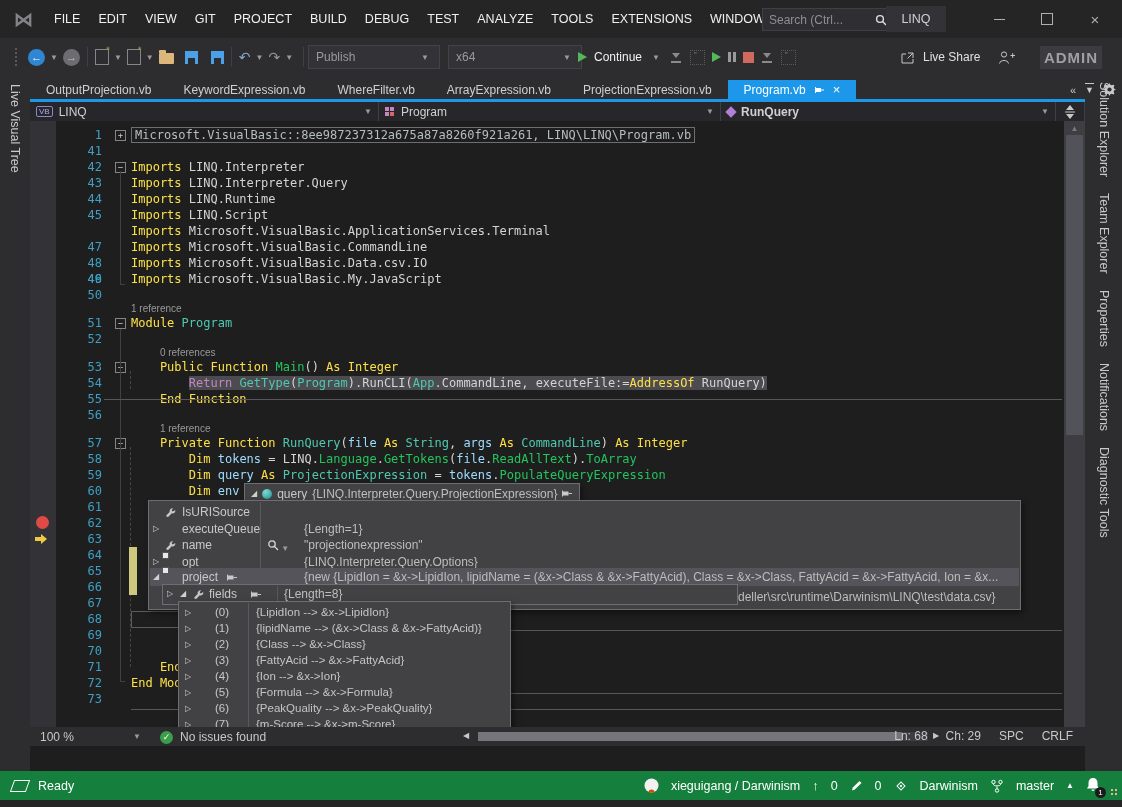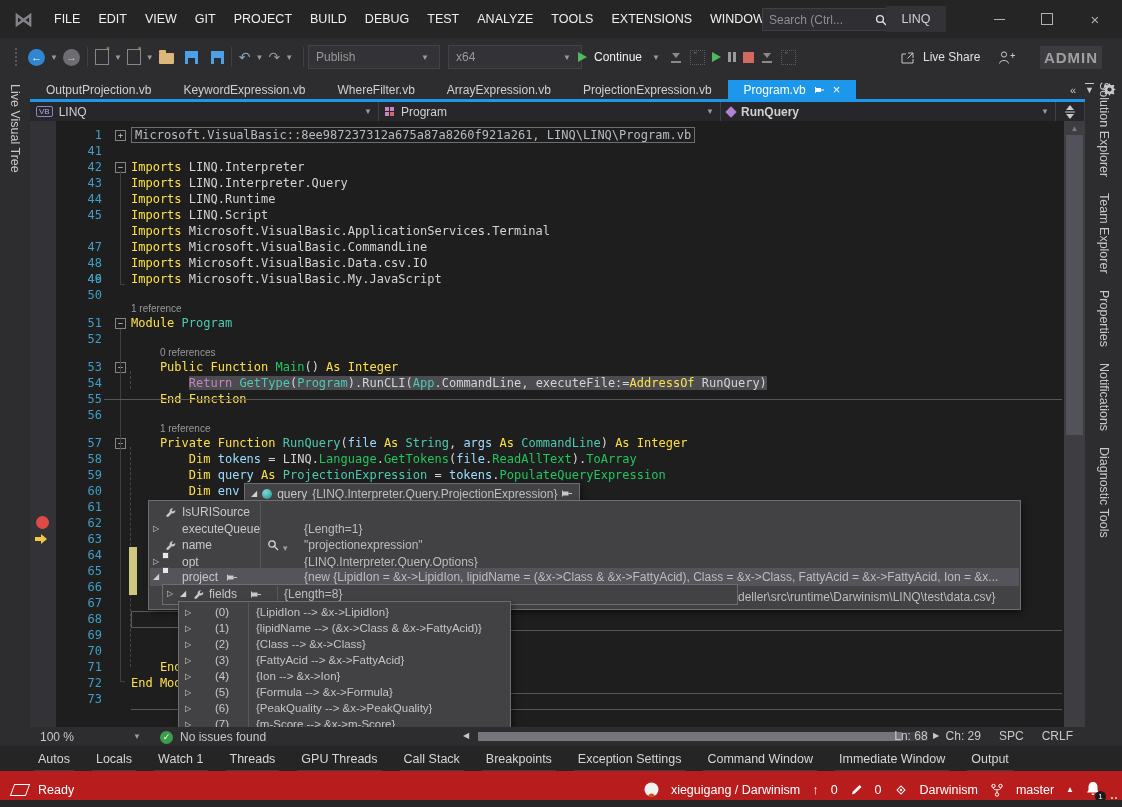--- a/index.html
+++ b/index.html
@@ -117,21 +117,21 @@
   
   .ebar{position:absolute;left:30px;top:727px;width:1055px;height:19px;background:#2d2d30;color:#c8c8c8;font-size:12px;}
   .issues-check{width:13px;height:13px;border-radius:50%;background:#3a9e4a;color:#fff;font-size:9px;line-height:13px;text-align:center;}
   .htrack{position:absolute;left:448px;top:5px;width:450px;height:9px;background:#3e3e42;}
   .hthumb{position:absolute;left:0;top:0;width:424px;height:9px;background:#75757b;}
   
   .tooltabs{position:absolute;left:0;top:746px;width:1122px;height:25px;background:#252526;display:flex;align-items:center;padding-left:38px;box-sizing:border-box;gap:26px;}
   .tooltab{position:relative;color:#d6d6d6;font-size:12.5px;white-space:nowrap;}
   .tooltab::after{content:"";position:absolute;left:-4px;right:-4px;bottom:-8px;height:4px;background:#3e3e42;}
   
-  .statusbar{position:absolute;left:0;top:771px;width:1122px;height:37px;background:#b91c1c;color:#fff;font-size:12.5px;display:flex;align-items:center;}
+  .statusbar{position:absolute;left:0;top:771px;width:1122px;height:29px;background:#15803d;color:#fff;font-size:12.5px;display:flex;align-items:center;}
   .sb-left{display:flex;align-items:center;gap:10px;margin-left:12px;}
   .para{width:14px;height:10px;border:1px solid #fff;transform:skewX(-20deg);}
   .sb-right{position:absolute;right:22px;display:flex;align-items:center;gap:12px;}
   .badge{position:absolute;right:-6px;bottom:-3px;width:11px;height:11px;border-radius:50%;background:#1b1b1c;color:#fff;
          font-size:8px;text-align:center;line-height:11px;}
   .gripdots{position:absolute;right:3px;bottom:3px;width:9px;height:9px;
             background-image:radial-gradient(#e8b68d 1px,transparent 1.1px);background-size:4px 4px;}
   .footer{position:absolute;left:0;top:800px;width:1122px;height:7px;background:#252526;}
 </style>
 </head>
@@ -571,33 +571,20 @@
       </div>
     <span class="abs" style="left:903px;top:4px;font-size:8px;color:#c8c8c8">▶</span>
     <div class="abs" style="right:12px;top:2px;display:flex;gap:18px">
       <span>Ln: 68</span>
       <span>Ch: 29</span>
       <span>SPC</span>
       <span>CRLF</span>
     </div>
   </div>
 
-  <div class="tooltabs">
-      <div class="tooltab">Autos</div>
-      <div class="tooltab">Locals</div>
-      <div class="tooltab">Watch 1</div>
-      <div class="tooltab">Threads</div>
-      <div class="tooltab">GPU Threads</div>
-      <div class="tooltab">Call Stack</div>
-      <div class="tooltab">Breakpoints</div>
-      <div class="tooltab">Exception Settings</div>
-      <div class="tooltab">Command Window</div>
-      <div class="tooltab">Immediate Window</div>
-      <div class="tooltab">Output</div>
-    </div>
 
   <div class="statusbar">
     <div class="sb-left">
       <span class="para"></span>
       <span>Ready</span>
     </div>
     <div class="sb-right">
       <svg width="15" height="15">
           <circle cx="7.5" cy="7.5" r="7" fill="#f2f2f2"></circle>
           <path d="M4.5 14.5c0-2.2 1.2-3 3-3s3 .8 3 3z" fill="#ca5100"></path>

